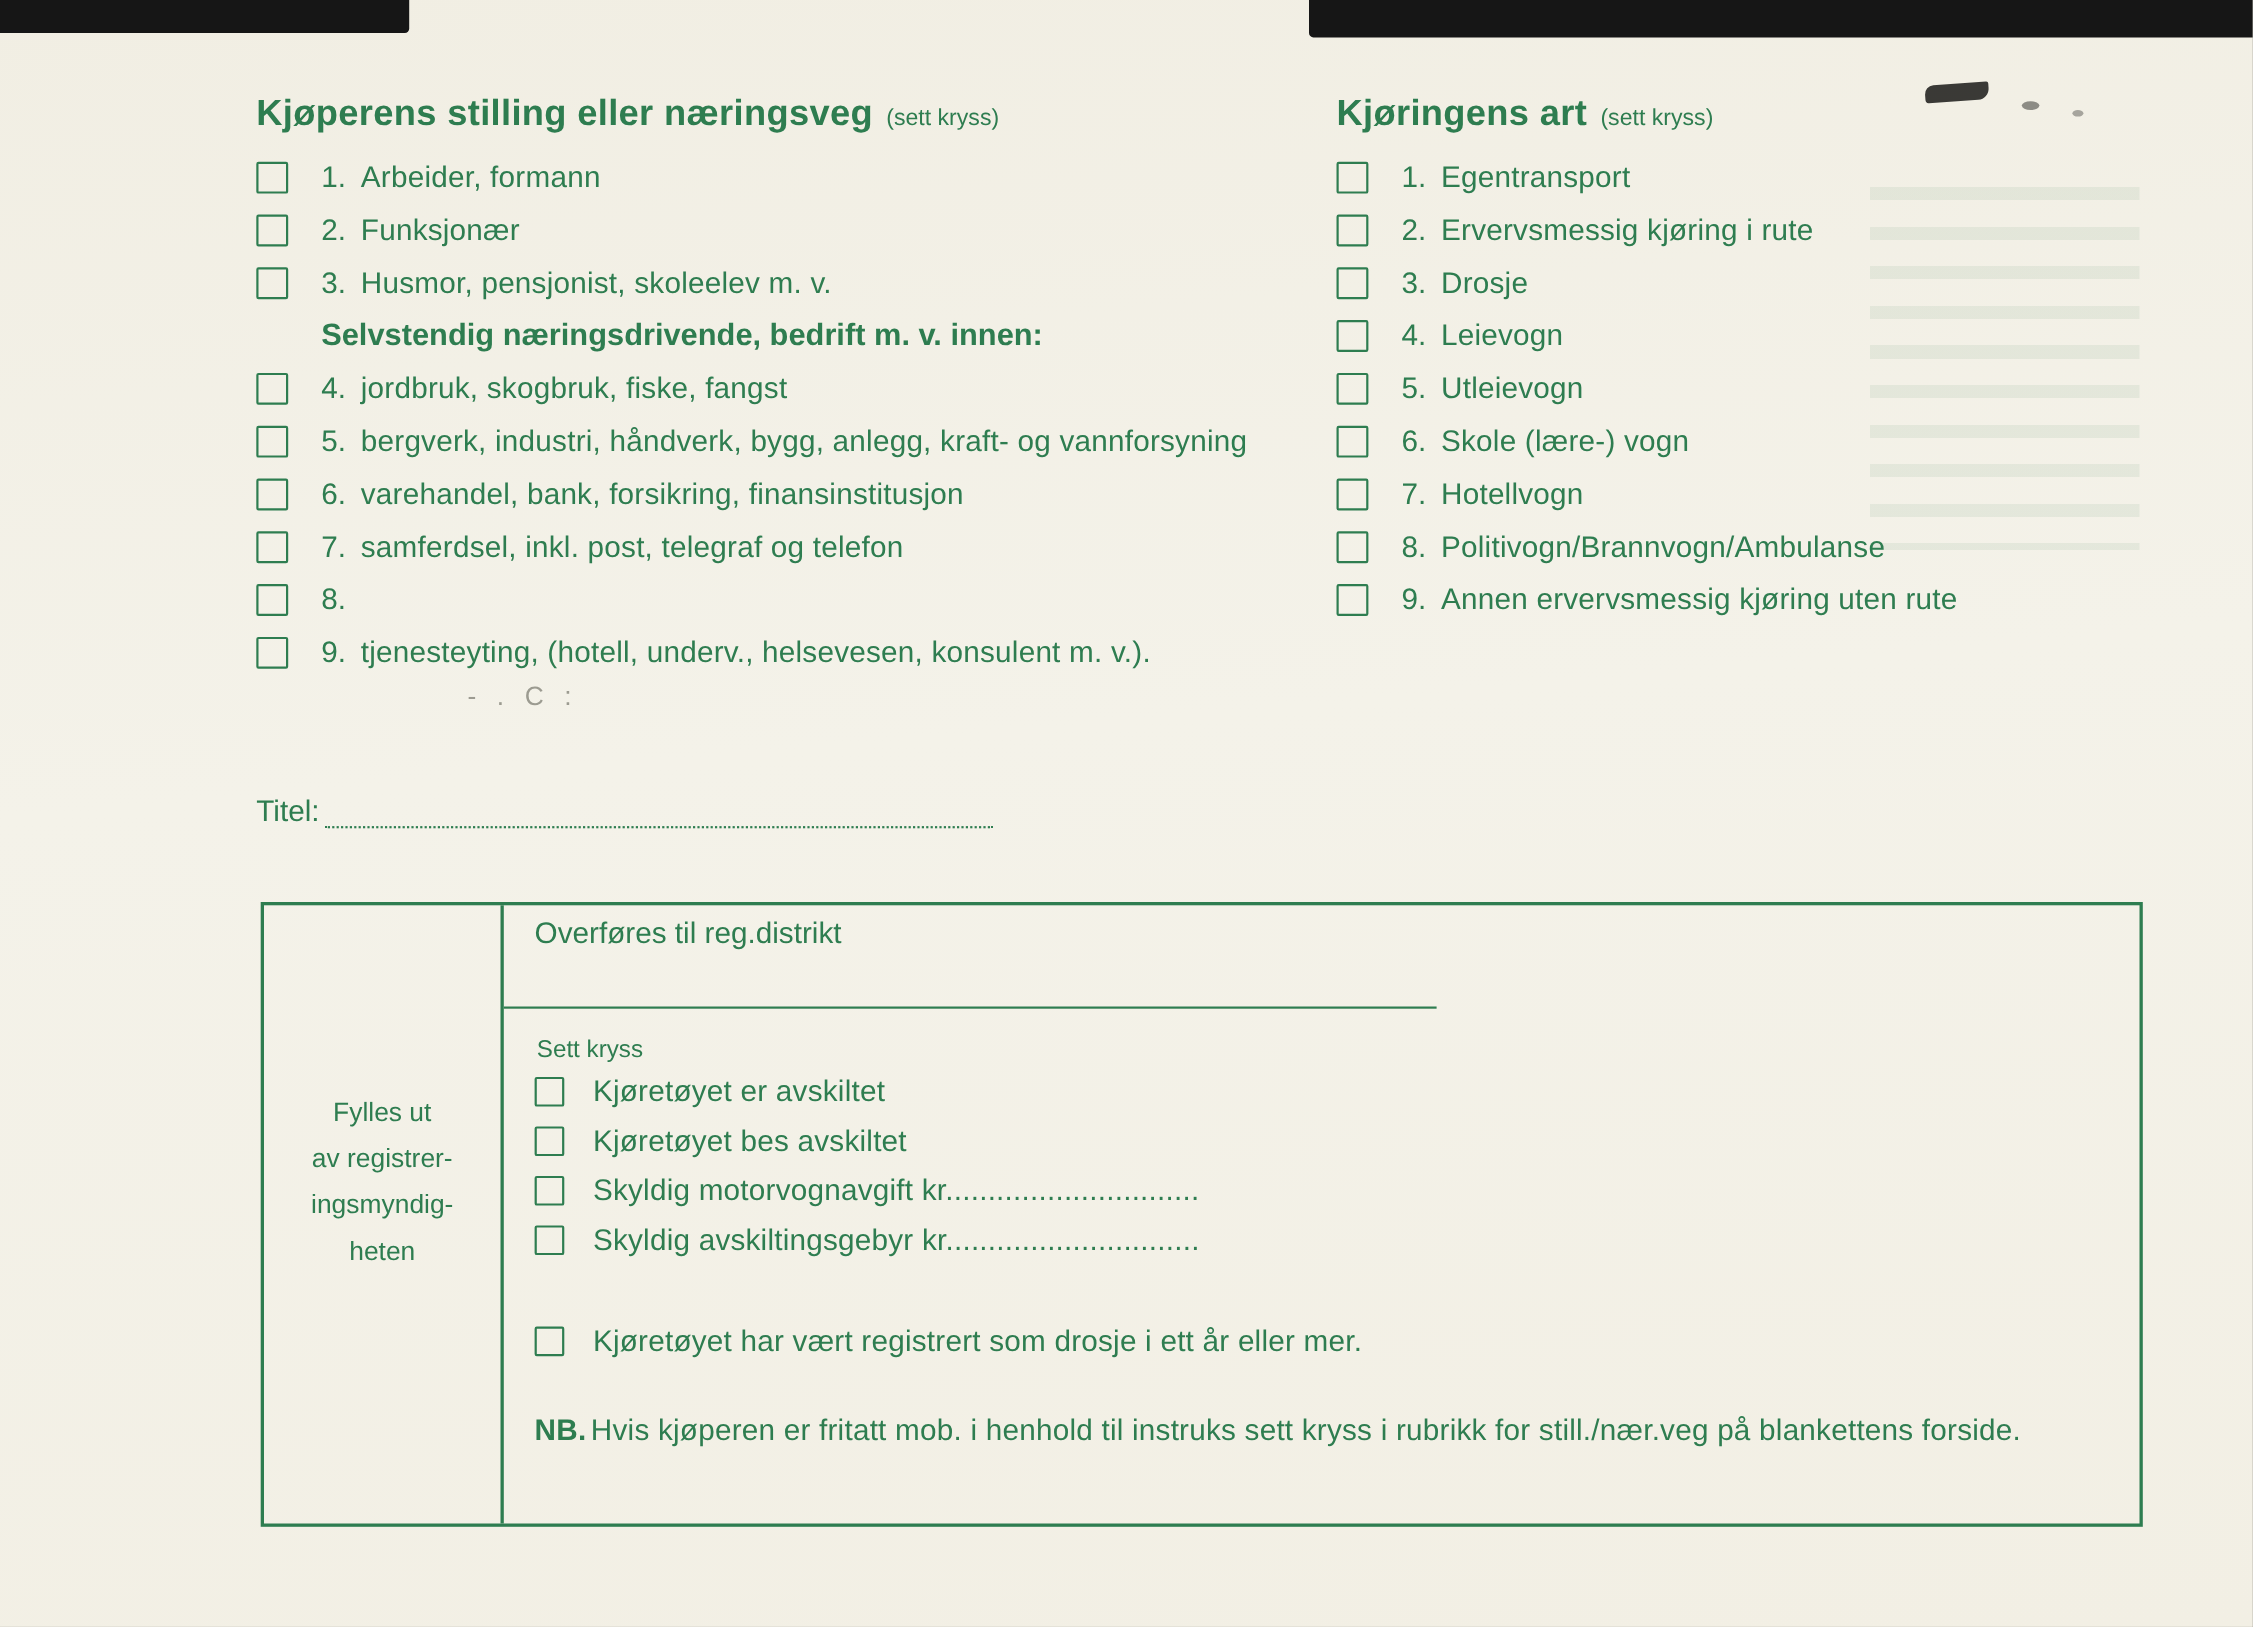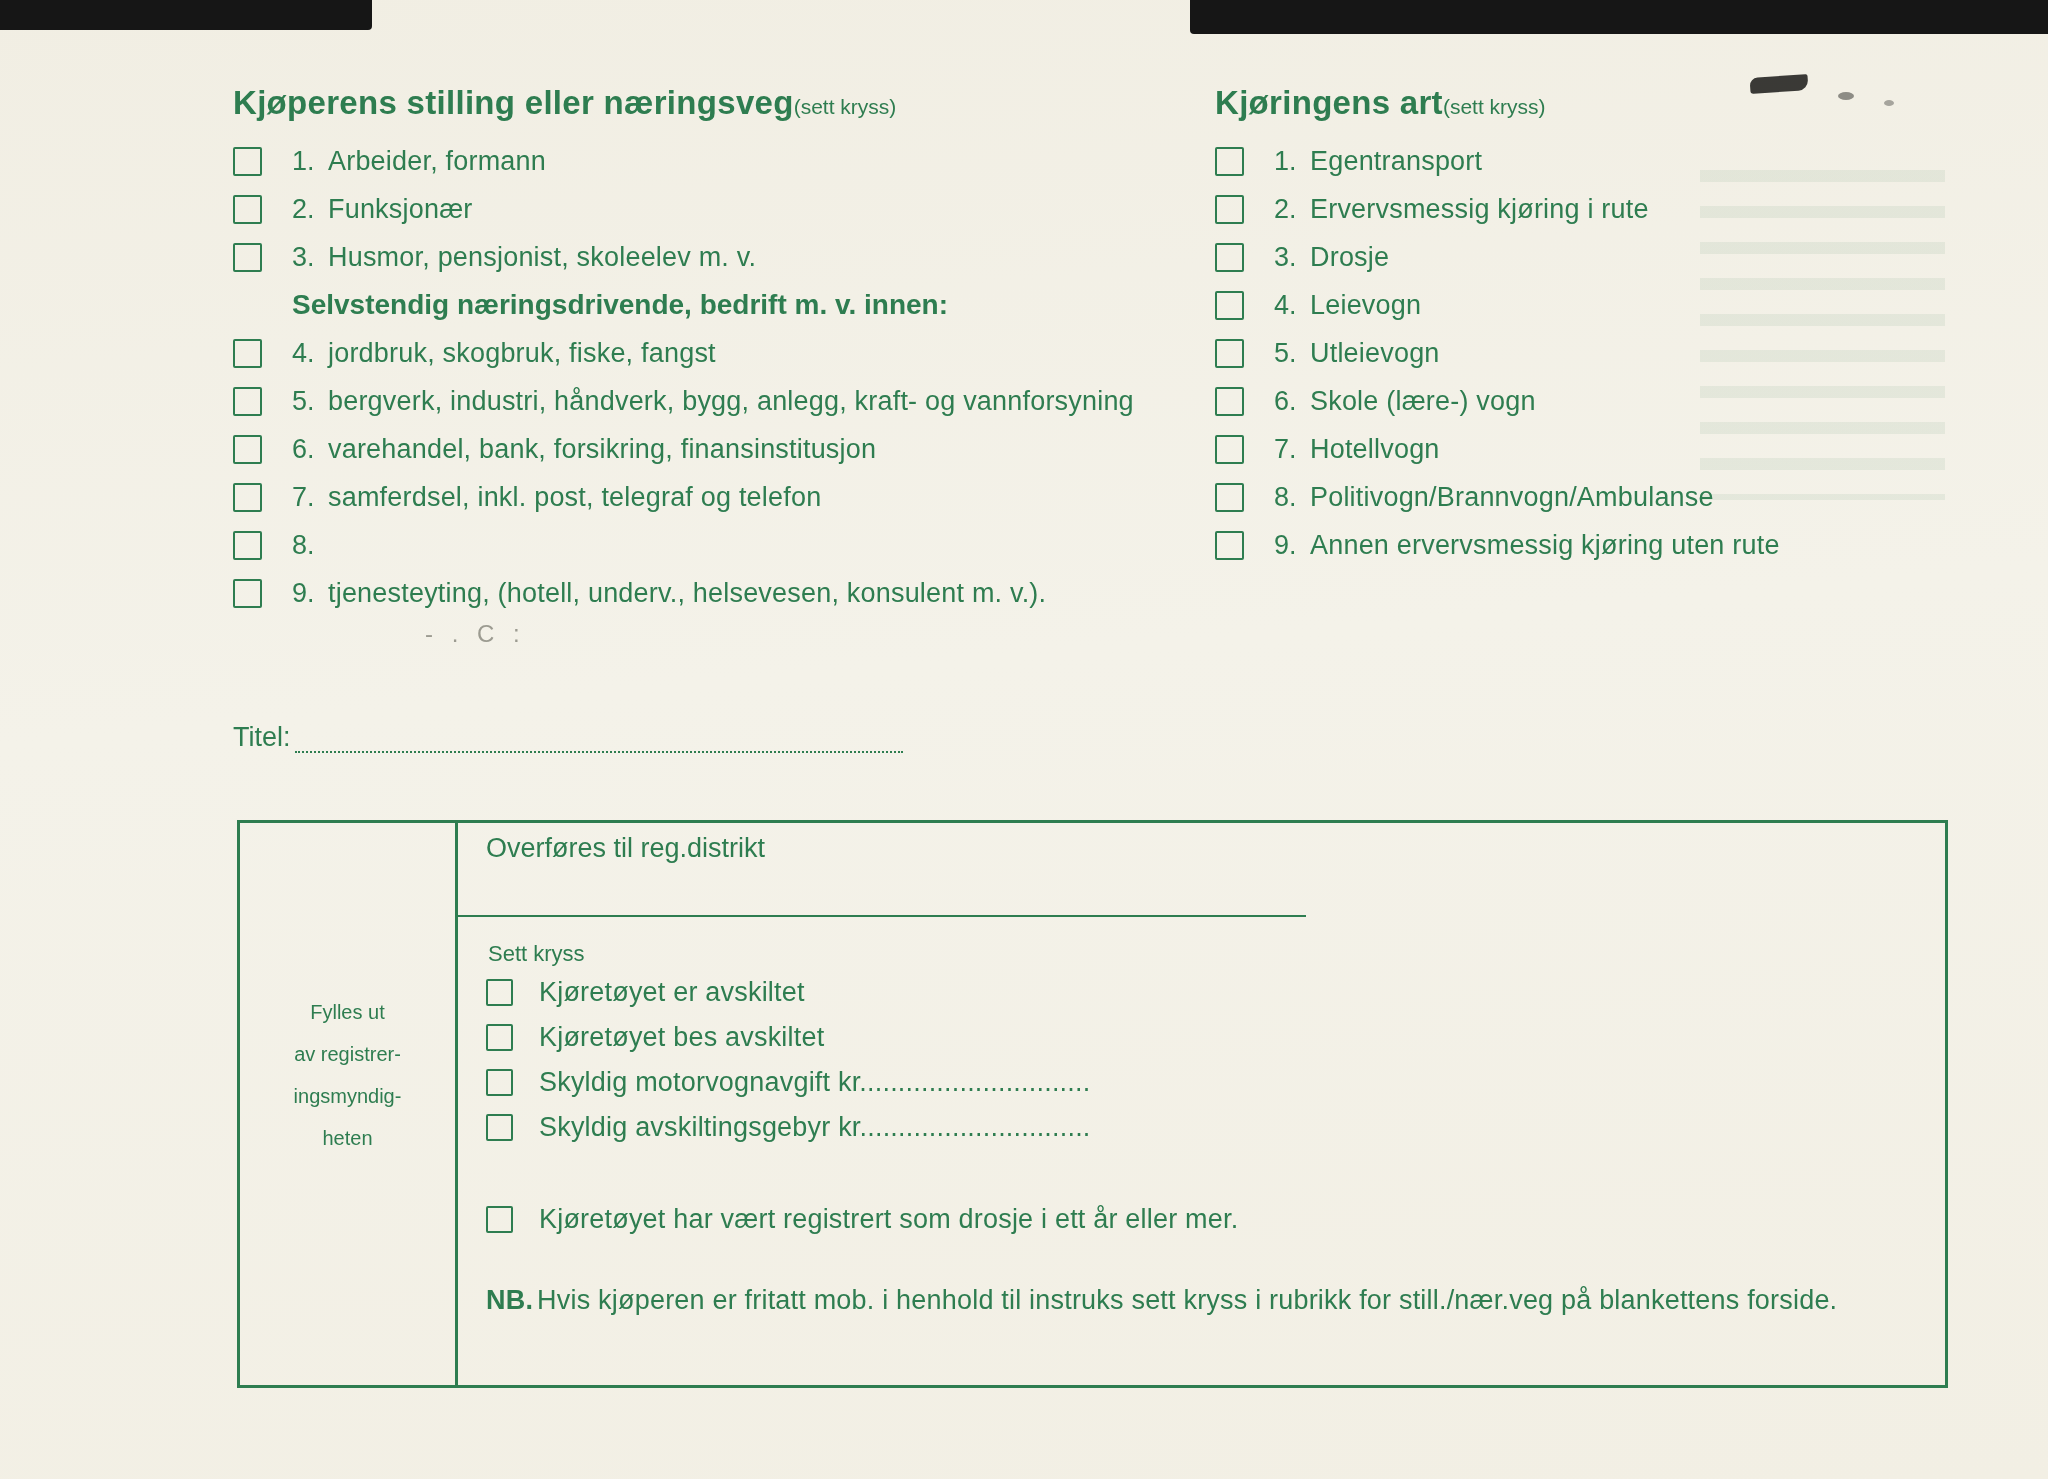--- a/index.html
+++ b/index.html
@@ -22,32 +22,32 @@
   .smudge2{position:absolute;left:1838px;top:92px;width:16px;height:8px;background:#3a3a36;border-radius:50%;opacity:.55;}
   .smudge3{position:absolute;left:1884px;top:100px;width:10px;height:6px;background:#4a4a44;border-radius:50%;opacity:.45;}
   .bleed{position:absolute;left:1700px;top:170px;width:245px;height:330px;opacity:.10;
     background:repeating-linear-gradient(180deg,rgba(70,130,90,.9) 0 12px,transparent 12px 36px);}
   .pencil{position:absolute;left:425px;top:620px;font-size:24px;color:#8d8d82;opacity:.85;letter-spacing:6px;}
   
   .col{position:absolute;}
   .col-left{left:233px;top:84px;}
   .col-right{left:1215px;top:84px;}
   .sec-title{margin:0 0 24px 0;font-size:33px;font-weight:bold;letter-spacing:.3px;white-space:nowrap;}
-  .sec-title .note{font-size:21px;font-weight:normal;margin-left:0;letter-spacing:0;}
+  .sec-title .note{font-size:21px;font-weight:normal;margin-left:12px;letter-spacing:0;}
   .row{display:flex;align-items:center;height:30px;margin-bottom:18px;white-space:nowrap;}
   .cb{width:29px;height:29px;border:2.5px solid var(--ink);border-radius:2px;flex:0 0 auto;background:transparent;}
   .num{display:inline-block;width:36px;margin-left:30px;font-size:27px;flex:0 0 auto;}
   .lbl{font-size:27px;letter-spacing:.2px;}
   .subheader{height:30px;line-height:30px;margin:0 0 18px 59px;font-size:28px;font-weight:bold;white-space:nowrap;}
   
   .titel-row{position:absolute;left:233px;top:722px;display:flex;align-items:flex-end;font-size:27px;text-align:right;}
   .dotline{display:inline-block;width:608px;height:24px;margin-left:4px;border-bottom:2.5px dotted var(--ink);}
   
   .regbox{position:absolute;left:237px;top:820px;width:1711px;height:568px;border:3px solid var(--ink);display:flex;}
-  .regbox-left{width:218px;border-right:3px solid var(--ink);padding-top:168px;text-align:center;font-size:20px;line-height:42px;}
+  .regbox-left{width:218px;border-right:3px solid var(--ink);padding-top:168px;text-align:center;font-size:24px;line-height:42px;}
   .regbox-main{flex:1;position:relative;}
   .overfores{position:absolute;left:28px;top:10px;font-size:27px;}
   .hline{position:absolute;left:0;top:92px;width:848px;border-top:2.5px solid var(--ink);}
   .settkryss{position:absolute;left:30px;top:118px;font-size:22px;}
   .box-rows{position:absolute;left:28px;top:155px;}
   .box-rows .row{height:28px;margin-bottom:17px;}
   .box-rows .cb, .single .cb{width:27px;height:27px;}
   .box-rows .lbl, .single .lbl{margin-left:26px;}
   .single{position:absolute;left:28px;top:382px;text-align:right;}
   .single .row{height:28px;margin-bottom:0;}

